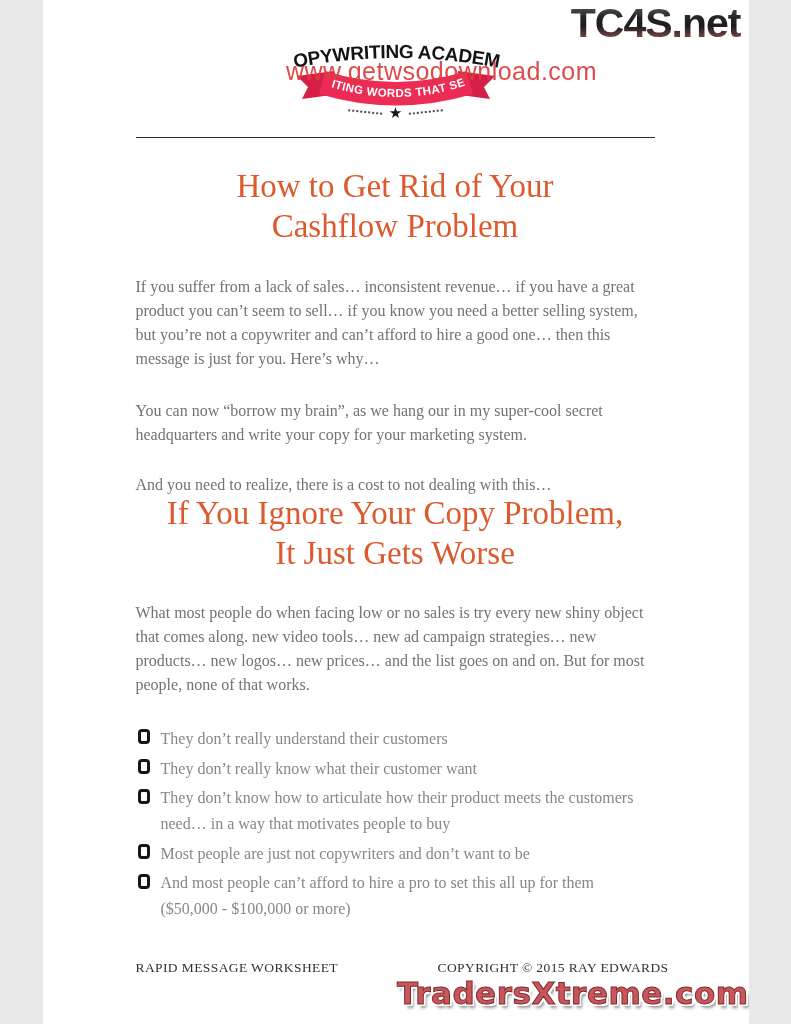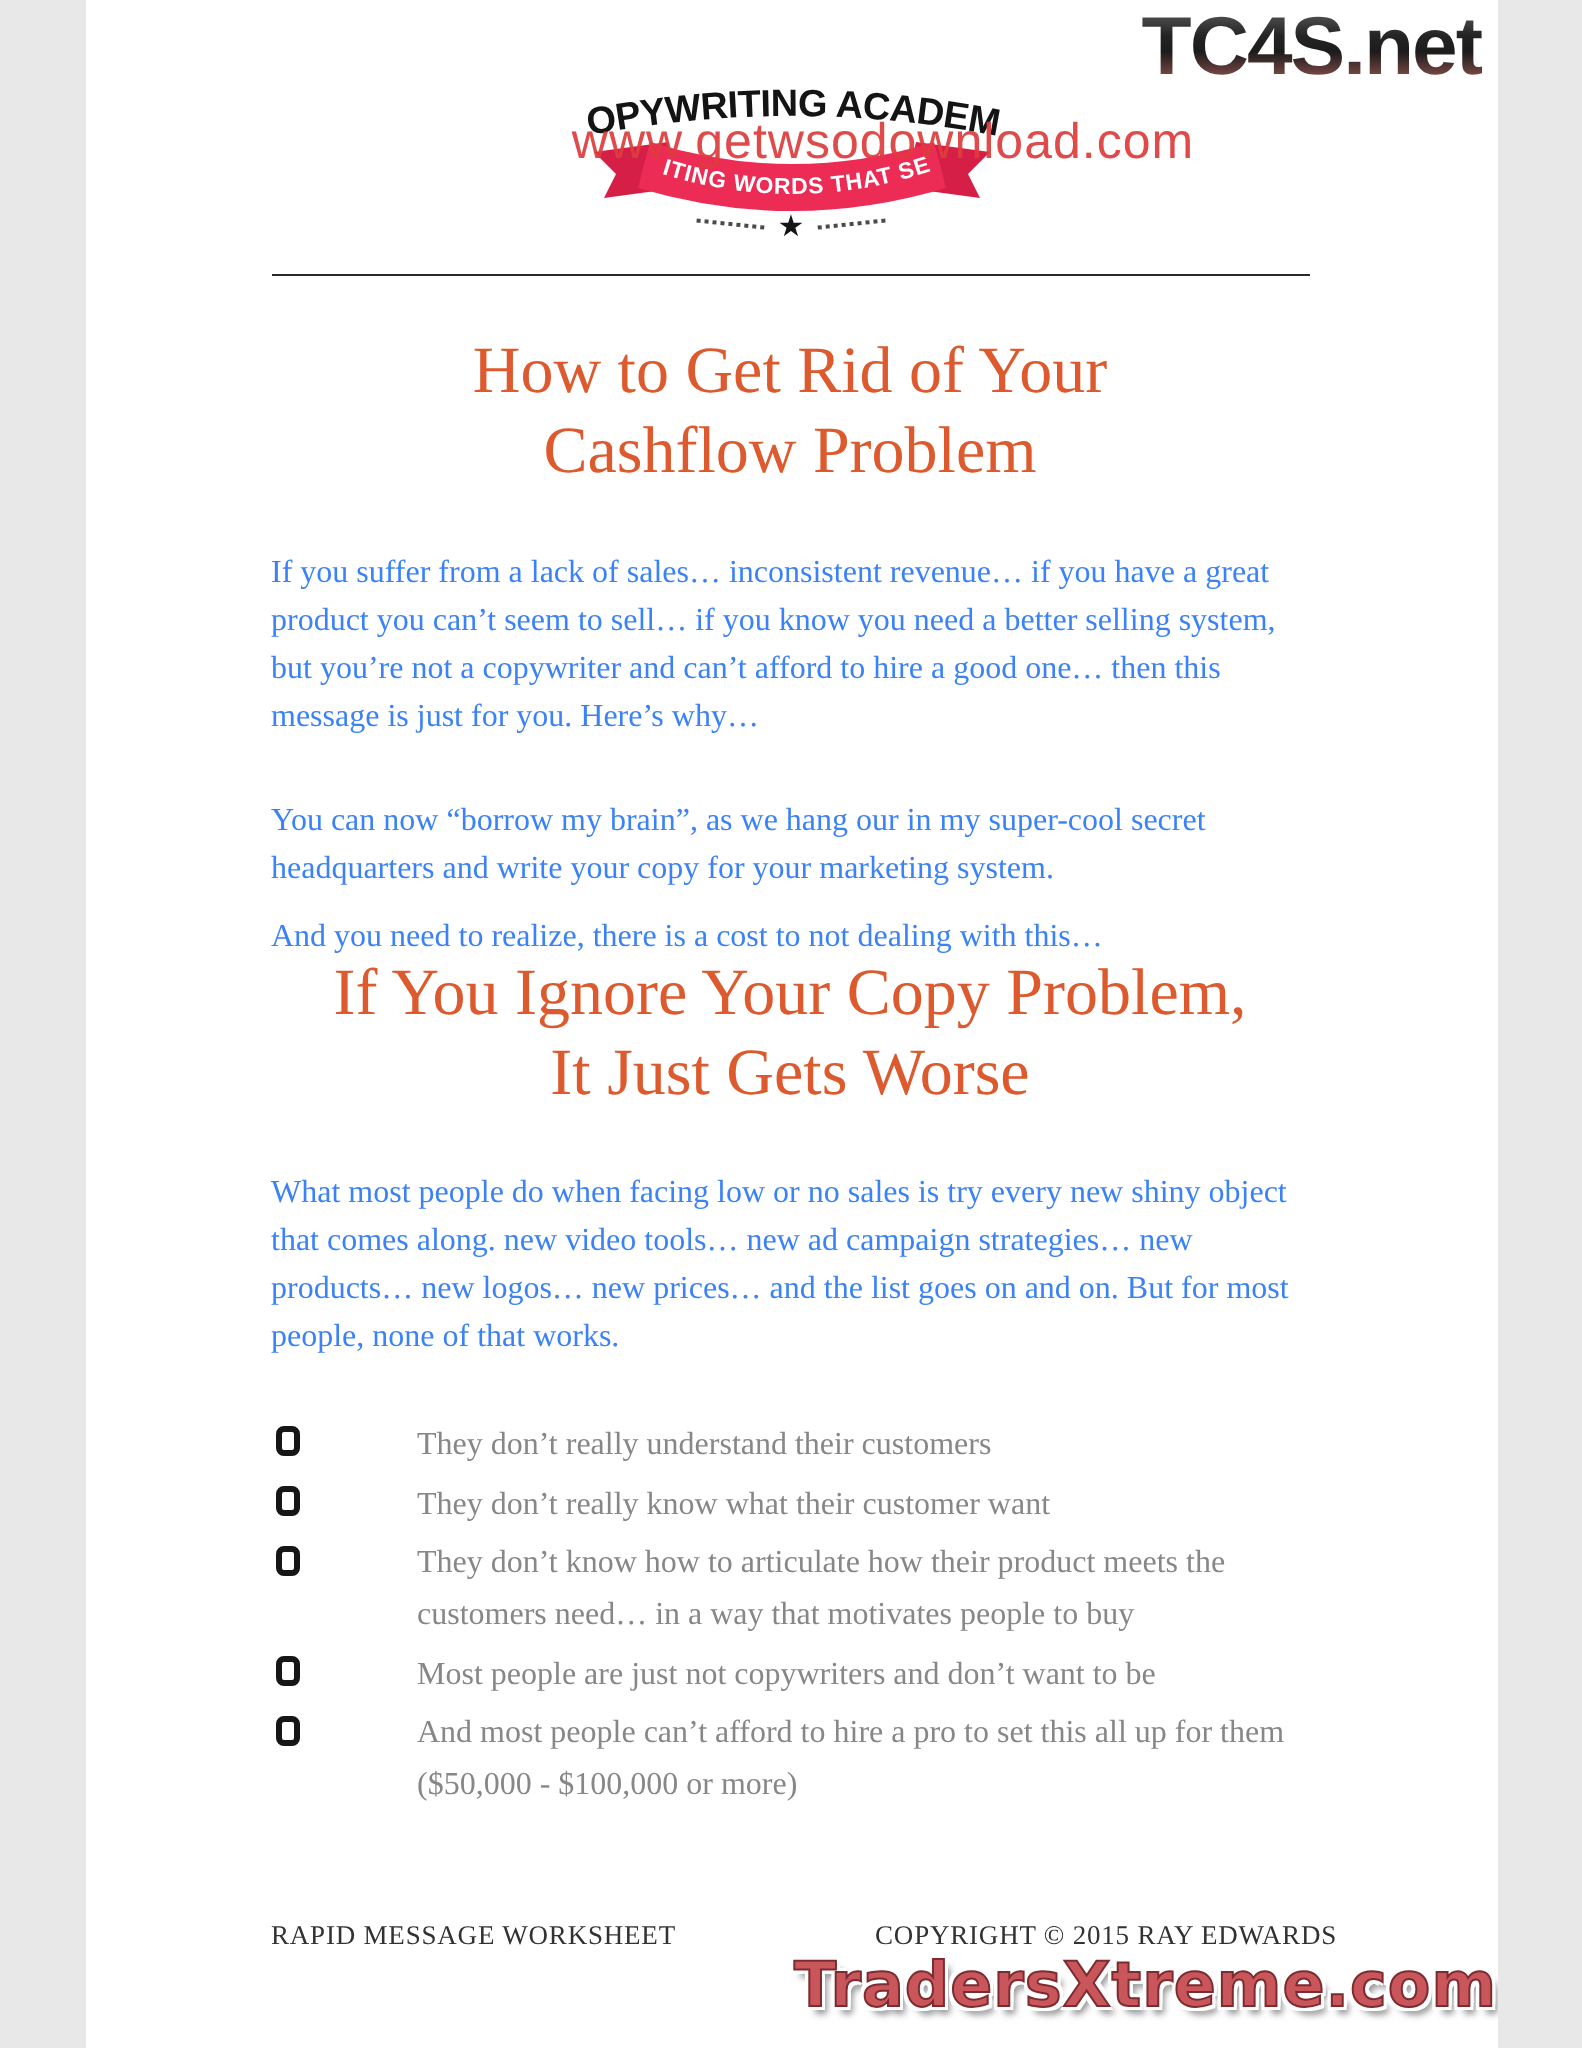--- a/index.html
+++ b/index.html
@@ -86,28 +86,28 @@
     margin-top: 28px;
     text-align: center;
     color: #dc5a2e;
     font-size: 33px;
     font-weight: 400;
     line-height: 1.22;
     font-family: "Liberation Serif", serif;
   }
   .headline.second { margin-top: -4px; }
   .body-para {
-    color: #3b82f6;
+    color: #737373;
     font-size: 16px;
     line-height: 24px;
     text-align: left;
   }
   .p1 { margin-top: 28px; }
   .p2 { margin-top: 28px; }
-  .p3 { margin-top: 10px; }
+  .p3 { margin-top: 26px; }
   .p4 { margin-top: 28px; }
 
   
   .dlsub {
     position: relative;
     z-index: 4;
     text-align: center;
     margin-top: 1px;
     height: 42px;
     font-family: "DejaVu Sans", sans-serif;
@@ -121,21 +121,20 @@
       0 -2px 0 #fff, 0 2px 0 #fff, -2px 0 0 #fff, 2px 0 0 #fff,
       4px 4px 3px rgba(60,60,60,0.55);
   }
 
   
   .checklist { margin-top: 28px; }
   .check-item {
     display: flex;
     align-items: flex-start;
     margin-bottom: 3px;
-    gap: 48px;
   }
   .checkbox {
     flex: 0 0 auto;
     width: 12px;
     height: 15px;
     border: 3px solid #161616;
     border-radius: 4px;
     margin: 4px 11px 0 2px;
     background: #fff;
   }

